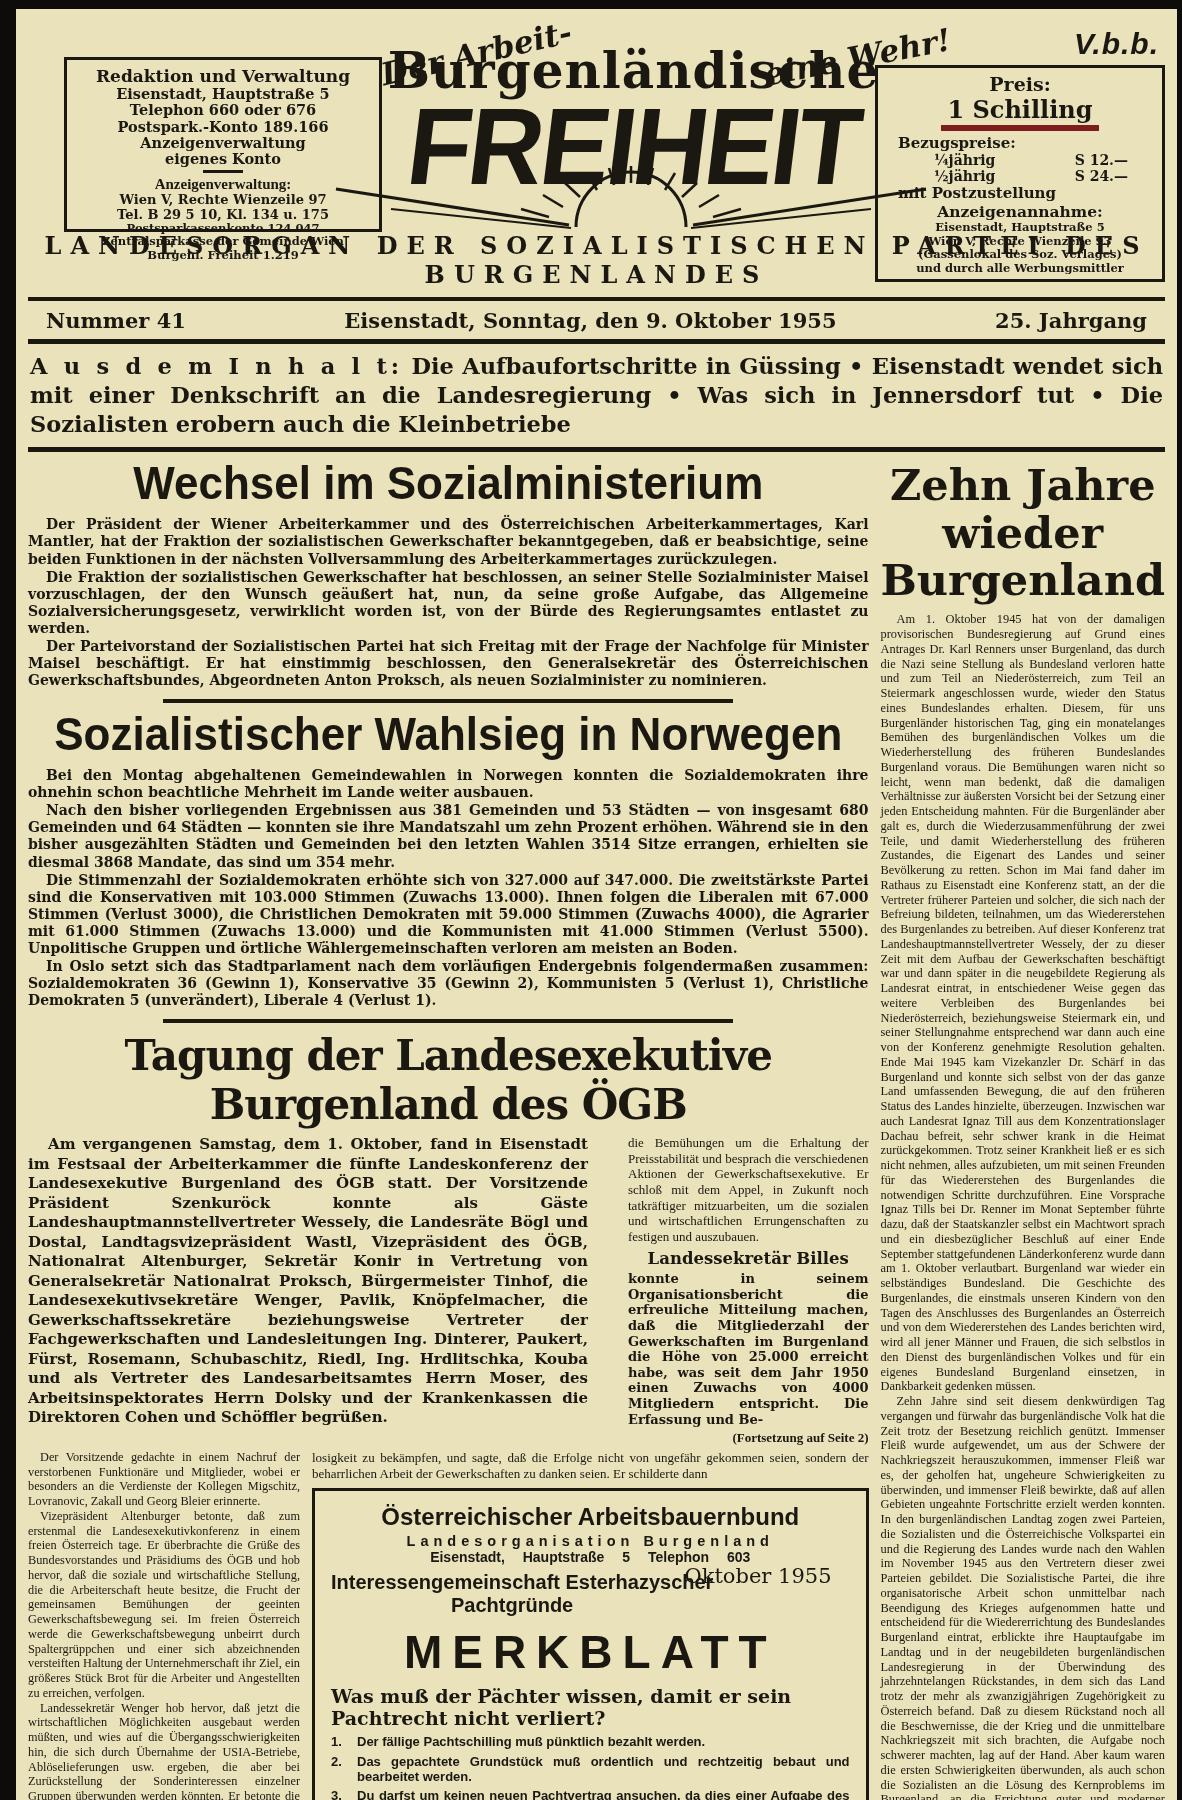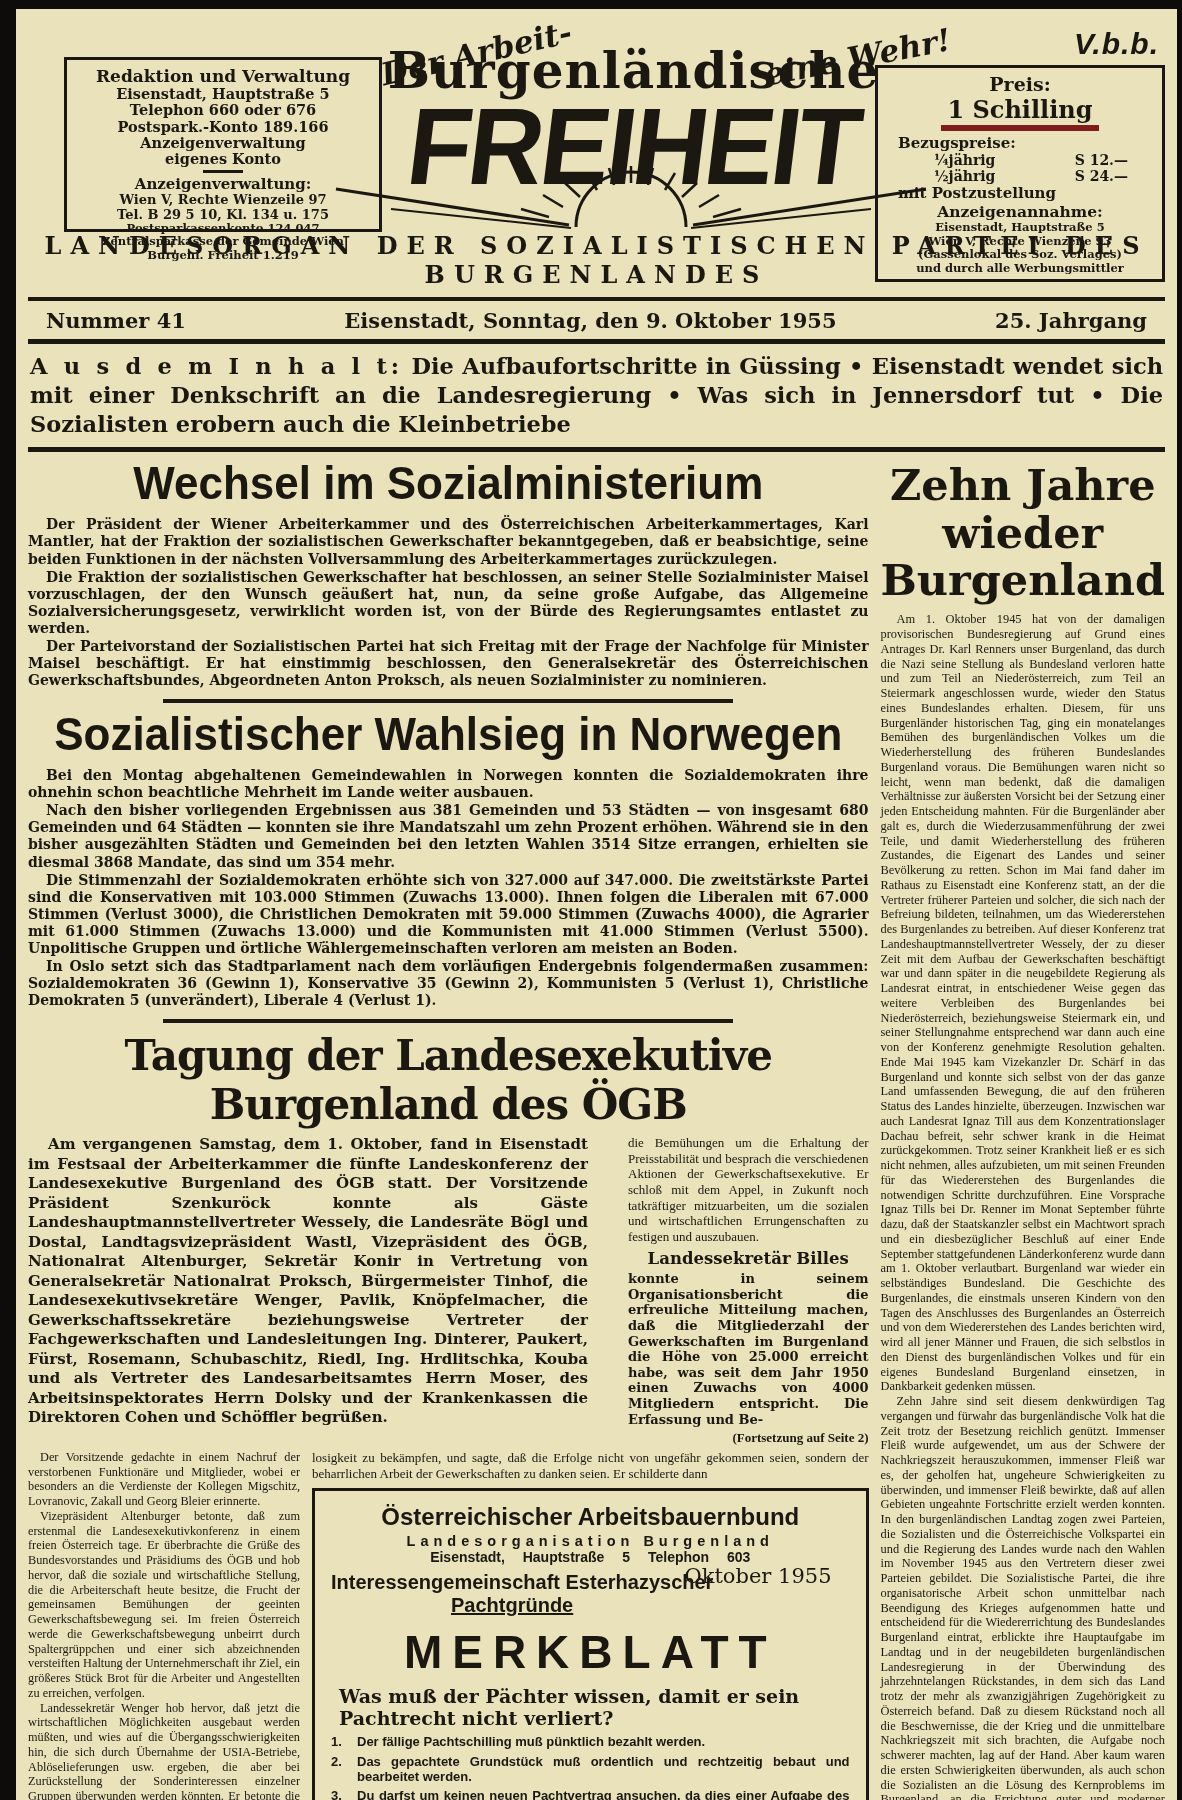--- a/index.html
+++ b/index.html
@@ -8,21 +8,21 @@
   .paper{position:absolute;left:16px;top:9px;right:5px;bottom:0;background:#e9e2ba;}
 
   
   .masthead{position:relative;height:212px;}
   .mh-left-box{position:absolute;left:48px;top:48px;width:300px;height:158px;
     border:3px solid #1b1812;padding:7px 6px 4px;text-align:center;
     font-family:"DejaVu Serif",serif;font-weight:bold;line-height:1.12;}
   .mh-left-box .bx-title{font-size:17px;}
   .mh-left-box .bx-line{font-size:14.5px;}
   .bx-rule{width:40px;height:3px;background:#1b1812;margin:3px auto;}
-  .mh-left-box .bx-sub{font-size:15px;}
+  .mh-left-box .bx-sub{font-size:15px;font-family:Liberation Serif, serif;}
   .mh-left-box .bx-small{font-size:11.5px;line-height:1.15;}
 
   .mh-center{position:absolute;left:355px;top:0;width:525px;height:212px;}
   .ribbon{position:absolute;font-family:"DejaVu Serif",serif;font-style:italic;font-weight:bold;
     font-size:31px;white-space:nowrap;}
   .ribbon-left{left:8px;top:26px;transform:rotate(-13deg);}
   .ribbon-right{left:392px;top:30px;transform:rotate(-11deg);}
   .title1{position:absolute;left:0;top:32px;width:100%;text-align:center;
     font-family:"DejaVu Serif",serif;font-weight:bold;font-size:50px;letter-spacing:1px;}
   .title2{position:absolute;left:0;top:78px;width:100%;text-align:center;
@@ -87,23 +87,23 @@
 
   
   .mb{border:3px solid #1b1812;padding:12px 16px 10px;position:relative;
       font-family:"Liberation Sans",sans-serif;}
   .mb-org1{text-align:center;font-weight:bold;font-size:24px;}
   .mb-org2{text-align:center;font-weight:bold;font-size:14.5px;letter-spacing:5px;margin-top:2px;}
   .mb-org3{text-align:center;font-weight:bold;font-size:14px;word-spacing:14px;}
   .mb-date{position:absolute;right:34px;top:73px;font-family:"DejaVu Serif",serif;
     font-size:21px;}
   .mb-subject{font-weight:bold;font-size:20px;line-height:1.15;margin-top:6px;}
-  .mb-subject .l2{padding-left:120px;text-decoration:underline;}
+  .mb-subject .l2{padding-left:120px;}
   .mb-title{text-align:center;font-weight:900;font-size:46px;letter-spacing:10px;margin:8px 0 6px;}
-  .mb-question{font-family:"DejaVu Serif",serif;font-weight:bold;font-size:19px;margin:2px 8px 5px;}
+  .mb-question{font-family:"DejaVu Serif",serif;font-weight:bold;font-size:19px;margin:2px 0 5px;}
   .mb-items{margin:0;padding:0;list-style:none;}
   .mb-items li{display:flex;font-weight:bold;font-size:13px;line-height:1.18;margin-bottom:4px;}
   .mb-items .num{width:26px;flex:none;}
   .mb-items .txt{flex:1;text-align:justify;}
 
   
   h2.rc{font-family:"DejaVu Serif",serif;font-weight:bold;font-size:43px;line-height:1.1;
     text-align:center;margin:4px 0 8px;}
   .rc-body p{font-size:12.4px;line-height:1.19;text-align:justify;margin:0;text-indent:16px;}
 </style>

